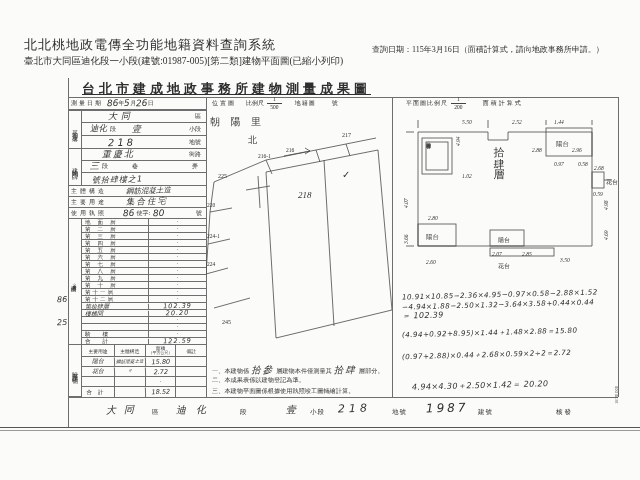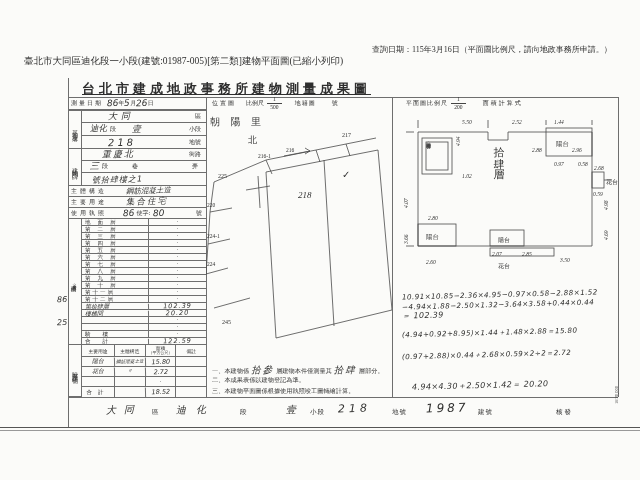--- a/index.html
+++ b/index.html
@@ -26,21 +26,22 @@
   .note{position:absolute;font-size:6.2px;color:#333;white-space:nowrap;}
   .note .big{font-size:9.5px;letter-spacing:2px;margin:0 2px;}
   .calc{position:absolute;font-size:7.2px;white-space:nowrap;letter-spacing:0.4px;}
   svg text{fill:#333;}
 </style>
 </head>
 <body>
 
 <div class="page">
 
-  <div class="abs print" style="left:372px;top:44px;font-size:8px;">查詢日期：115年3月16日（平面圖比例尺，請向地政事務所申請。）</div>
+  <div class="abs print" style="left:24px;top:36px;font-size:13px;letter-spacing:1px;">北北桃地政電傳全功能地籍資料查詢系統</div>
+  <div class="abs print" style="left:372px;top:44px;font-size:8px;">查詢日期：115年3月16日（面積計算式，請向地政事務所申請。）</div>
   <div class="abs print" style="left:24px;top:55px;font-size:9.5px;">臺北市大同區迪化段一小段(建號:01987-005)[第二類]建物平面圖(已縮小列印)</div>
 
   <div class="abs print" style="left:82px;top:80px;font-size:13px;letter-spacing:4px;font-weight:bold;text-decoration:underline;">台北市建成地政事務所建物測量成果圖</div>
 
   <div class="vline" style="left:68px;top:78px;height:349px;"></div>
   <div class="vline" style="left:618px;top:97px;height:300px;"></div>
   <div class="vline" style="left:206px;top:97px;height:300px;"></div>
   <div class="vline" style="left:392px;top:97px;height:300px;"></div>
   <div class="hline" style="left:68px;top:97px;width:550px;"></div>
   <div class="hline" style="left:68px;top:397px;width:550px;"></div>

